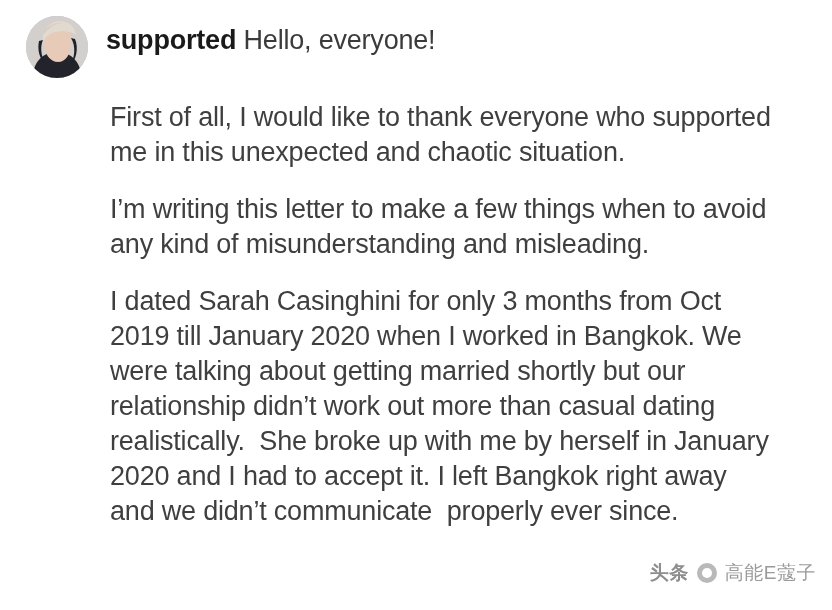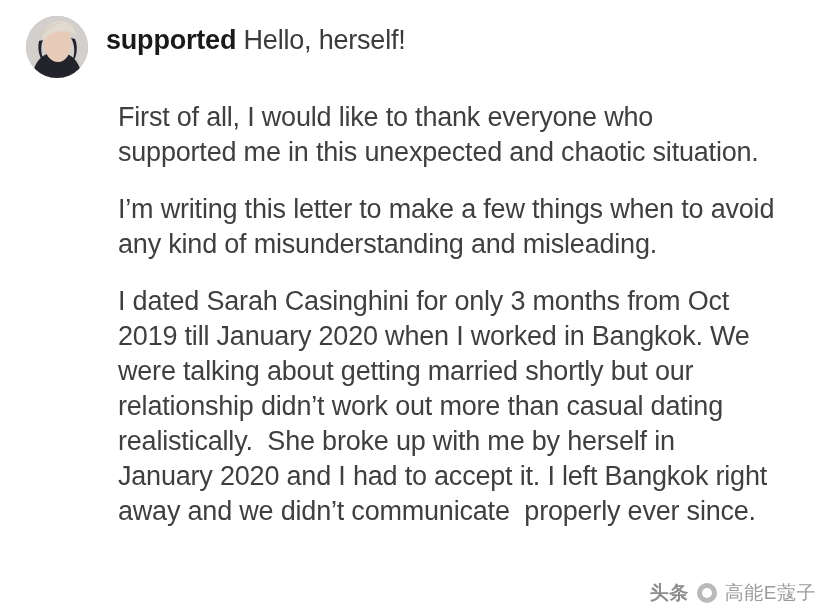--- a/index.html
+++ b/index.html
@@ -62,30 +62,30 @@
   .body-text {
     margin-top: 22px;
     margin-left: 80px;
     margin-right: 30px;
     font-size: 27px;
     line-height: 35px;
     color: #3f3f3f;
     letter-spacing: -0.2px;
   }
   .para {
-    margin: 0 0 22px 12px;
+    margin: 0 0 22px 4px;
     white-space: pre-wrap;
   }
   .para:last-child {
     margin-bottom: 0;
   }
   .watermark {
     position: absolute;
     right: 16px;
-    bottom: 4px;
+    bottom: 24px;
     display: flex;
     align-items: center;
     gap: 8px;
     color: #9a9a9a;
     font-size: 19px;
     letter-spacing: 0.5px;
   }
   .wm-logo {
     font-weight: bold;
     color: #8e8e8e;
@@ -123,21 +123,21 @@
         <path d="M6 62 C8 44 18 36 31 36 C44 36 54 44 56 62 Z" fill="#23232b"></path>
         <path d="M18 26 C18 14 26 8 32 8 C40 8 45 15 45 26 C45 38 40 46 32 46 C24 46 18 38 18 26 Z" fill="#e7cab7"></path>
         <path d="M17 27 C15 14 24 5 34 5 C43 5 49 11 50 19 C46 16 38 14 30 16 C24 17 19 21 17 27 Z" fill="#e2d9cf"></path>
         <path d="M14 20 C19 11 30 5 40 7 C33 6 24 10 19 17 Z" fill="#d7cdc2"></path>
         <path d="M17 24 C14 30 15 40 19 47 C14 44 11 34 13 25 Z" fill="#20202a"></path>
         <path d="M45 22 C50 30 49 42 44 49 C50 45 53 32 49 23 Z" fill="#20202a"></path>
       </svg>
     </div>
     <div class="caption-block">
       <div class="caption-line-one">
-        <span class="username">supported</span><span class="greeting"> </span><span class="greeting">Hello, herself!</span>
+        <span class="username">supported</span><span class="greeting"> </span><span class="greeting">Hello, everyone!</span>
       </div>
     </div>
   </div>
 
   <div class="body-text">
     <p class="para">First of all, I would like to thank everyone who supported me in this unexpected and chaotic situation.</p>
     <p class="para">I’m writing this letter to make a few things when to avoid any kind of misunderstanding and misleading.</p>
     <p class="para">I dated Sarah Casinghini for only 3 months from Oct 2019 till January 2020 when I worked in Bangkok. We were talking about getting married shortly but our relationship didn’t work out more than casual dating realistically.  She broke up with me by herself in January 2020 and I had to accept it. I left Bangkok right away and we didn’t communicate  properly ever since.</p>
   </div>
 

